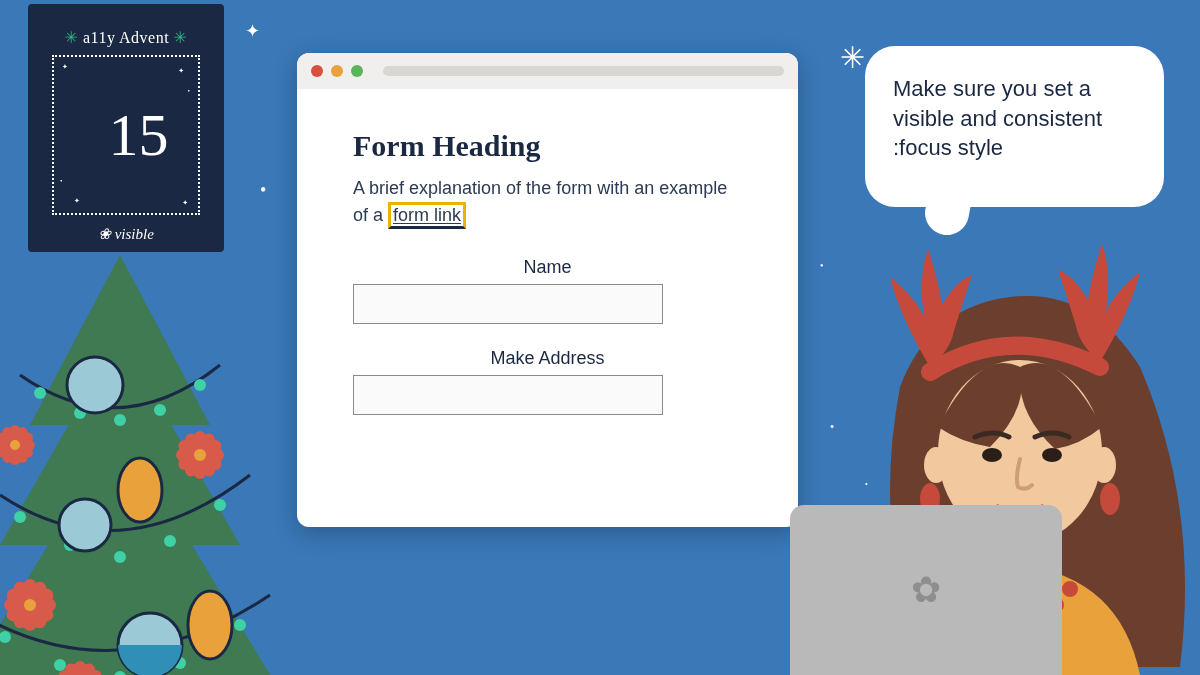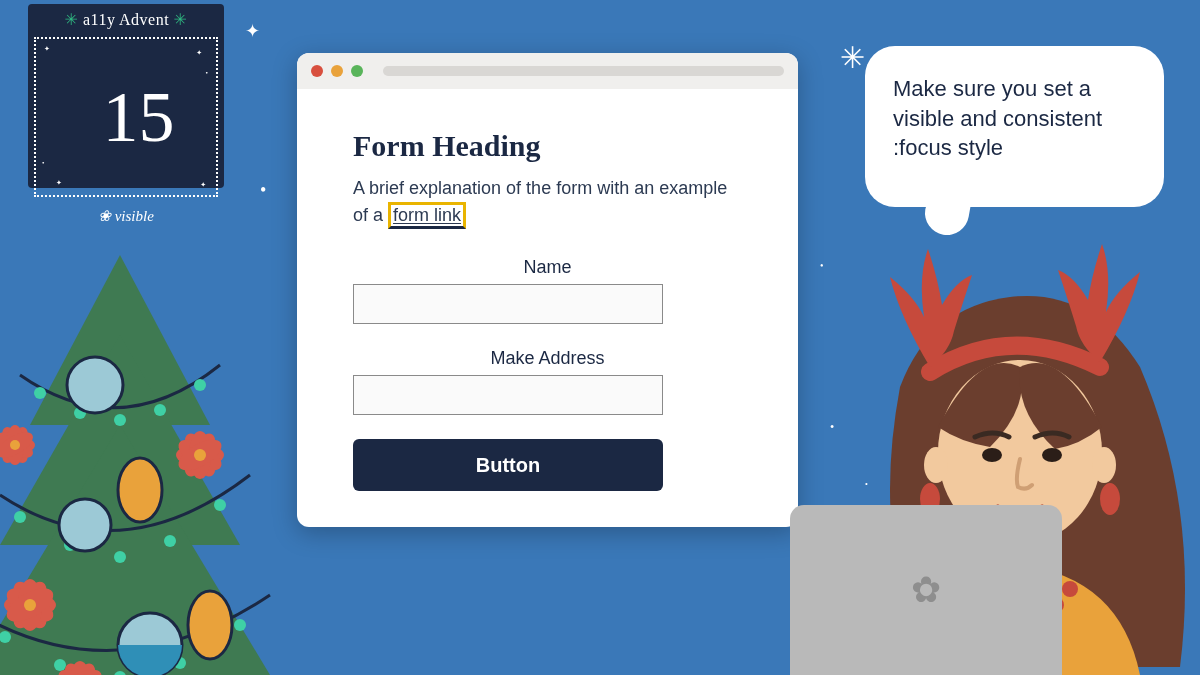--- a/index.html
+++ b/index.html
@@ -12,26 +12,26 @@
   font-family: Georgia, 'Times New Roman', serif;
 }
 
 .flake { position:absolute; color:#fff; font-size:18px; pointer-events:none; }
 .f1{top:20px;left:245px;} .f2{top:55px;left:555px;font-size:28px;} .f3{top:40px;left:840px;font-size:30px;}
 .f4{top:180px;left:260px;} .f5{top:260px;left:820px;font-size:10px;} .f6{top:420px;left:830px;font-size:12px;}
 .f7{top:520px;left:840px;font-size:10px;} .f8{top:560px;left:820px;font-size:14px;}
 .f9{top:480px;left:865px;font-size:8px;}
 
 .advent-card{
-  position:absolute; top:4px; left:28px; width:196px; height:184px;
-  background:#1b2843; color:#fff; border-radius:4px; padding:6px; text-align:center;
+  position:absolute; top:4px; left:28px; width:196px; height:248px;
+  background:#1b2843; color:#fff; border-radius:4px; padding:24px; text-align:center;
 }
 .advent-top{font-size:16px; letter-spacing:0.5px; margin-bottom:8px;}
 .advent-box{border:2px dotted #fff; height:160px; display:flex; align-items:center; justify-content:center; position:relative;}
-.advent-num{font-family:Georgia,serif; font-size:72px; line-height:1;margin-left:25px;}
+.advent-num{font-family:Georgia,serif; font-size:60px; line-height:1;margin-left:25px;}
 .advent-logo{margin-top:10px; font-size:15px; display:flex; justify-content:center; align-items:center; gap:4px; font-style:italic;}
 .advent-star{color:#2fb680;}
 
 .tiny-star{position:absolute; color:#fff; font-size:7px;}
 .ts1{top:6px;left:8px;} .ts2{top:10px;right:14px;} .ts3{bottom:8px;left:20px;} .ts4{bottom:6px;right:10px;}
 .ts5{top:30px;right:8px;} .ts6{bottom:28px;left:6px;}
 
 .window{
   position:absolute; top:53px; left:297px; width:501px; height:474px;
   background:#fff; border-radius:12px; box-shadow:0 6px 24px rgba(0,0,0,.25);
@@ -196,21 +196,20 @@
   </div>
   <div class="form-area">
     <h2 class="form-heading">Form Heading</h2>
     <p class="form-desc">
       <span>A brief explanation of the form with an example of a </span><span class="link-focused">form link</span>
     </p>
     <label class="field-label">Name</label>
     <input class="field-input" style="">
     <label class="field-label">Make Address</label>
     <input class="field-input" style="">
-    <button class="big-btn">Button</button>
   </div>
 </div>
 
 <div class="bubble">
   <span>Make sure you set a visible and consistent :focus style</span>
 </div>
 
 <div class="person">
 <svg viewBox="0 0 420 448">
 

